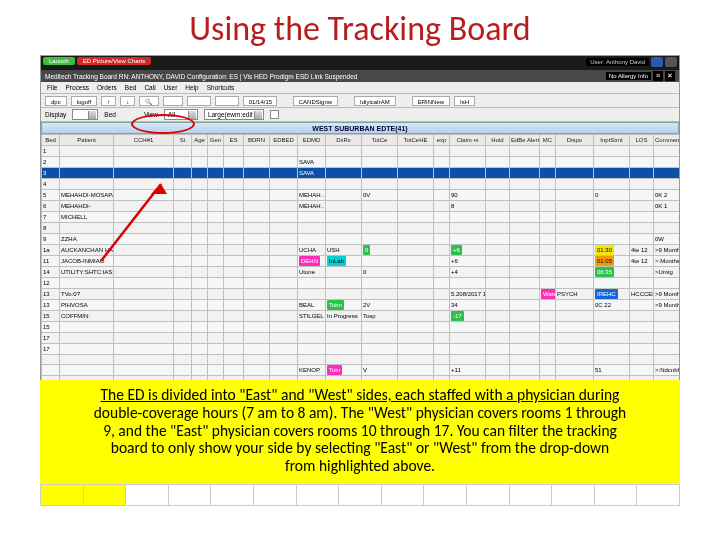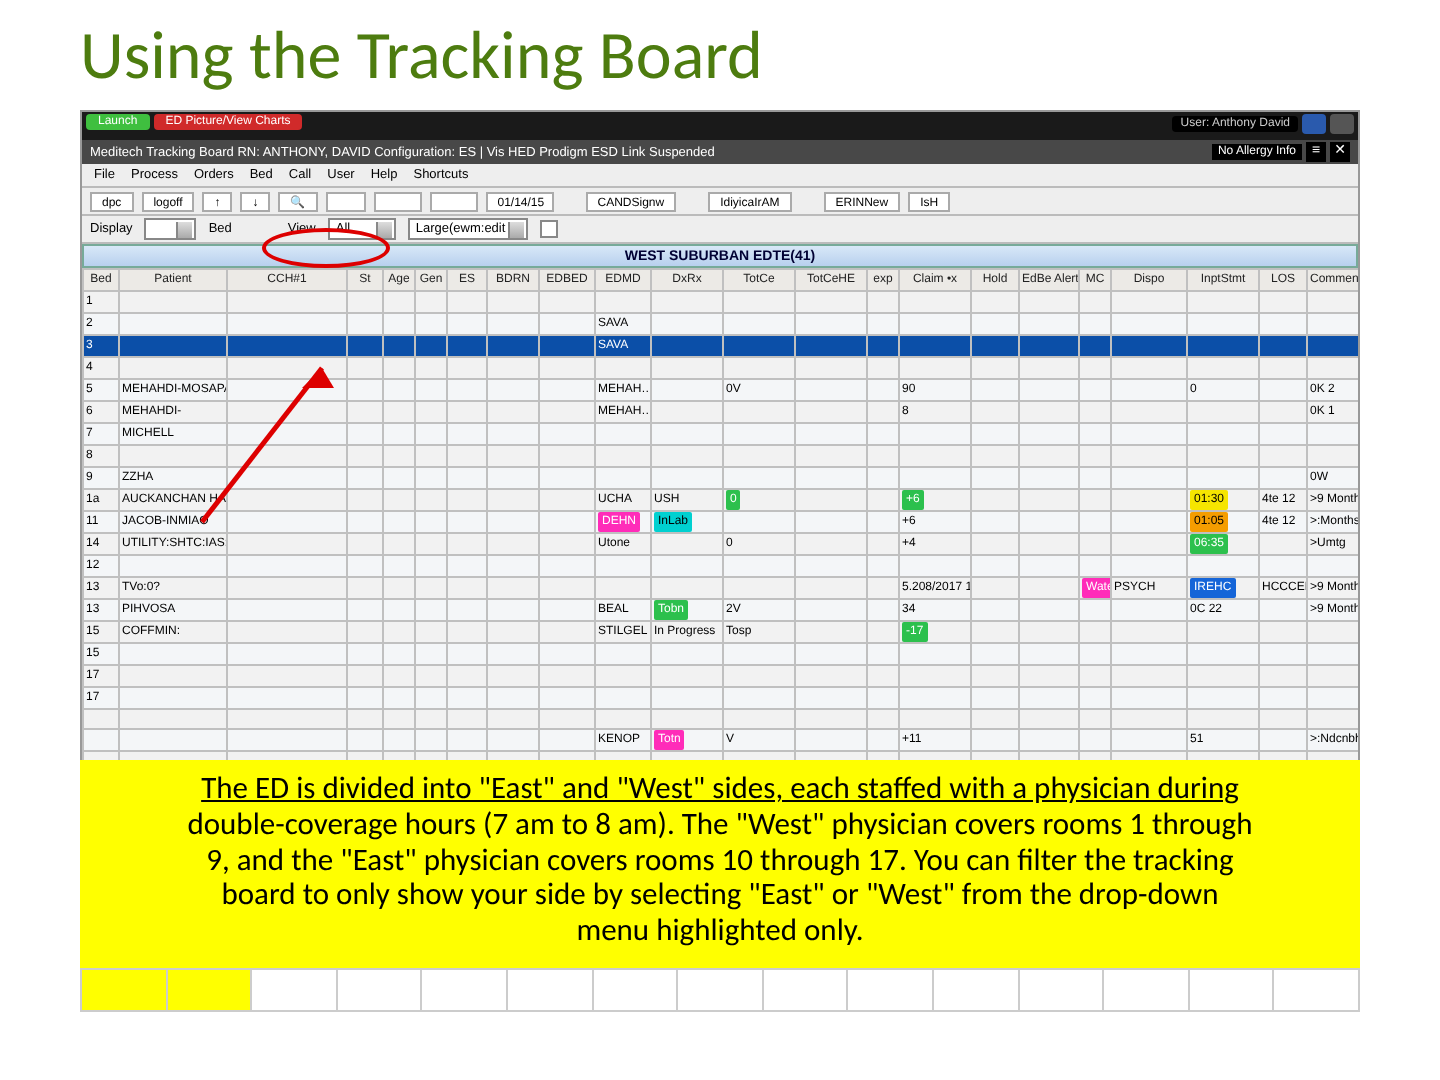--- a/index.html
+++ b/index.html
@@ -1,18 +1,18 @@
 <!DOCTYPE html>
 <html><head>
 <meta charset="utf-8">
 <style>
   * { box-sizing: border-box; margin: 0; padding: 0; }
   body { width: 720px; height: 540px; background: #fff; font-family: Arial, sans-serif; position: relative; overflow: hidden; }
   .slide { width: 720px; height: 540px; position: relative; padding: 8px 40px 0 40px; }
-  .title { font-family: Calibri, Arial, sans-serif; font-size: 34px; font-weight: 400; color: #4d7c0f; text-align: left; margin-bottom: 6px; }
+  .title { font-family: Calibri, Arial, sans-serif; font-size: 34px; font-weight: 400; color: #b91c1c; text-align: center; margin-bottom: 6px; }
   .screenshot { width: 640px; height: 410px; border: 1px solid #999; position: relative; background: #f2f2f2; font-size: 7px; color: #000; overflow: hidden; }
   
   .topbar { height: 14px; background: #1a1a1a; position: relative; }
   .topbar .leftbtns { position: absolute; left: 2px; top: 1px; display: flex; gap: 2px; }
   .btn-green { background: #3fbf3f; color: #fff; font-size: 6px; padding: 1px 6px; border-radius: 2px; }
   .btn-red { background: #d02a2a; color: #fff; font-size: 6px; padding: 1px 6px; border-radius: 2px; }
   .topbar .userchip { position: absolute; right: 2px; top: 1px; display: flex; align-items: center; gap: 2px; }
   .chip-blk { background: #000; color: #ccc; font-size: 6px; padding: 1px 4px; border-radius: 2px; }
   .chip-blue { background: #2a5aad; width: 12px; height: 10px; border-radius: 2px; }
   .chip-grey { background: #555; width: 12px; height: 10px; border-radius: 2px; }
@@ -858,21 +858,21 @@
 
     <div class="waitsect">WEST SUBURBAN Wait</div>
     <div class="waitgrid"></div>
   </div>
 
   <div class="caption">
     <u>The ED is divided into "East" and "West" sides, each staffed with a physician during</u><br>
     <span>double-coverage hours (7 am to 8 am). The "West" physician covers rooms 1 through</span><br>
     <span>9, and the "East" physician covers rooms 10 through 17. You can filter the tracking</span><br>
     <span>board to only show your side by selecting "East" or "West" from the drop-down</span><br>
-    <span>menu highlighted only.</span>
+    <span>from highlighted above.</span>
   </div>
 
   <div class="bottomstrip">
     <div class="y" style="border-left:1px solid #ccc"></div>
       <div class="y"></div>
       <div></div>
       <div></div>
       <div></div>
       <div></div>
       <div></div>

